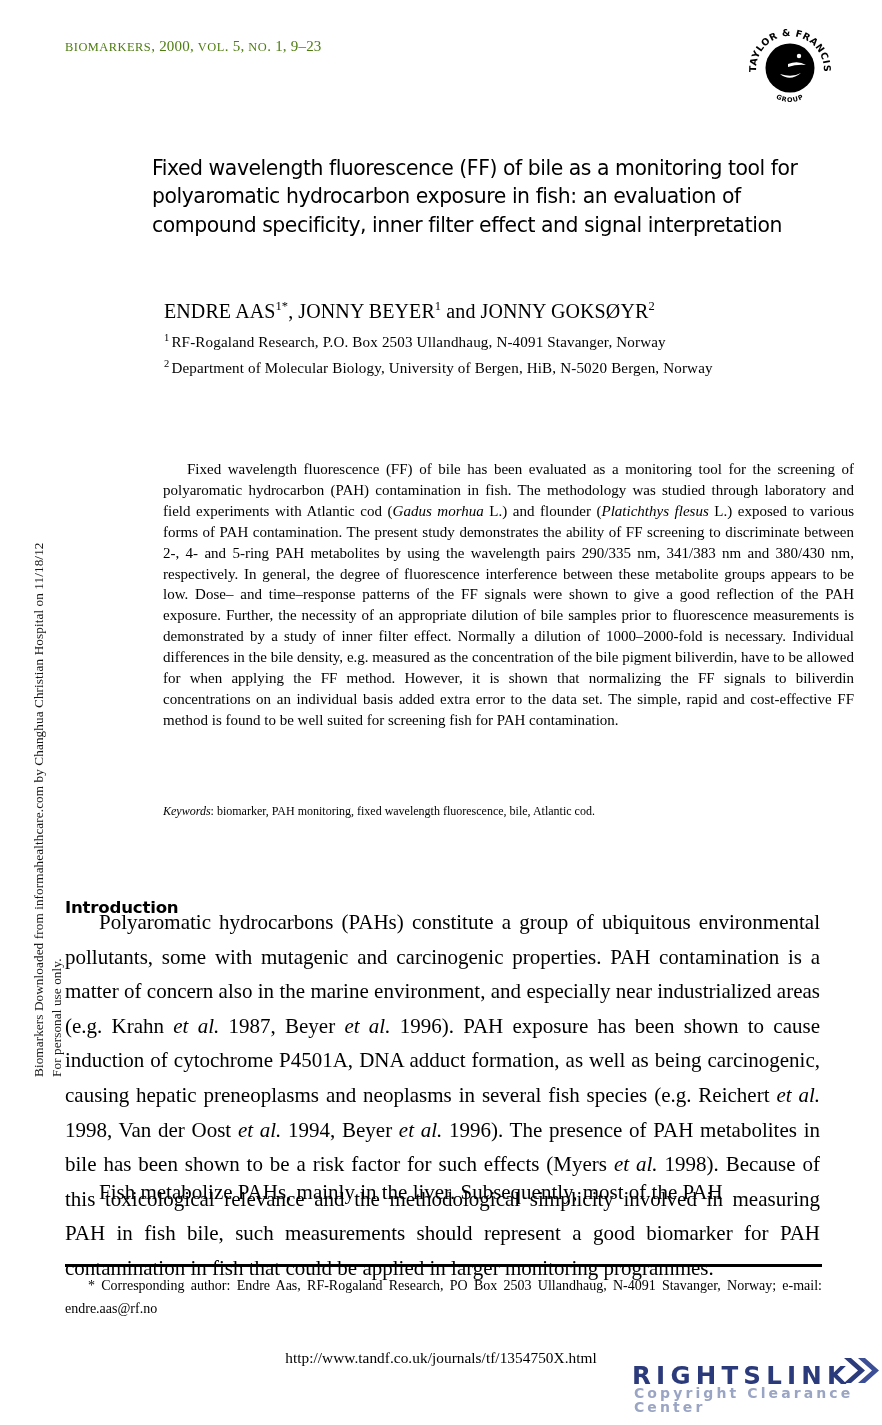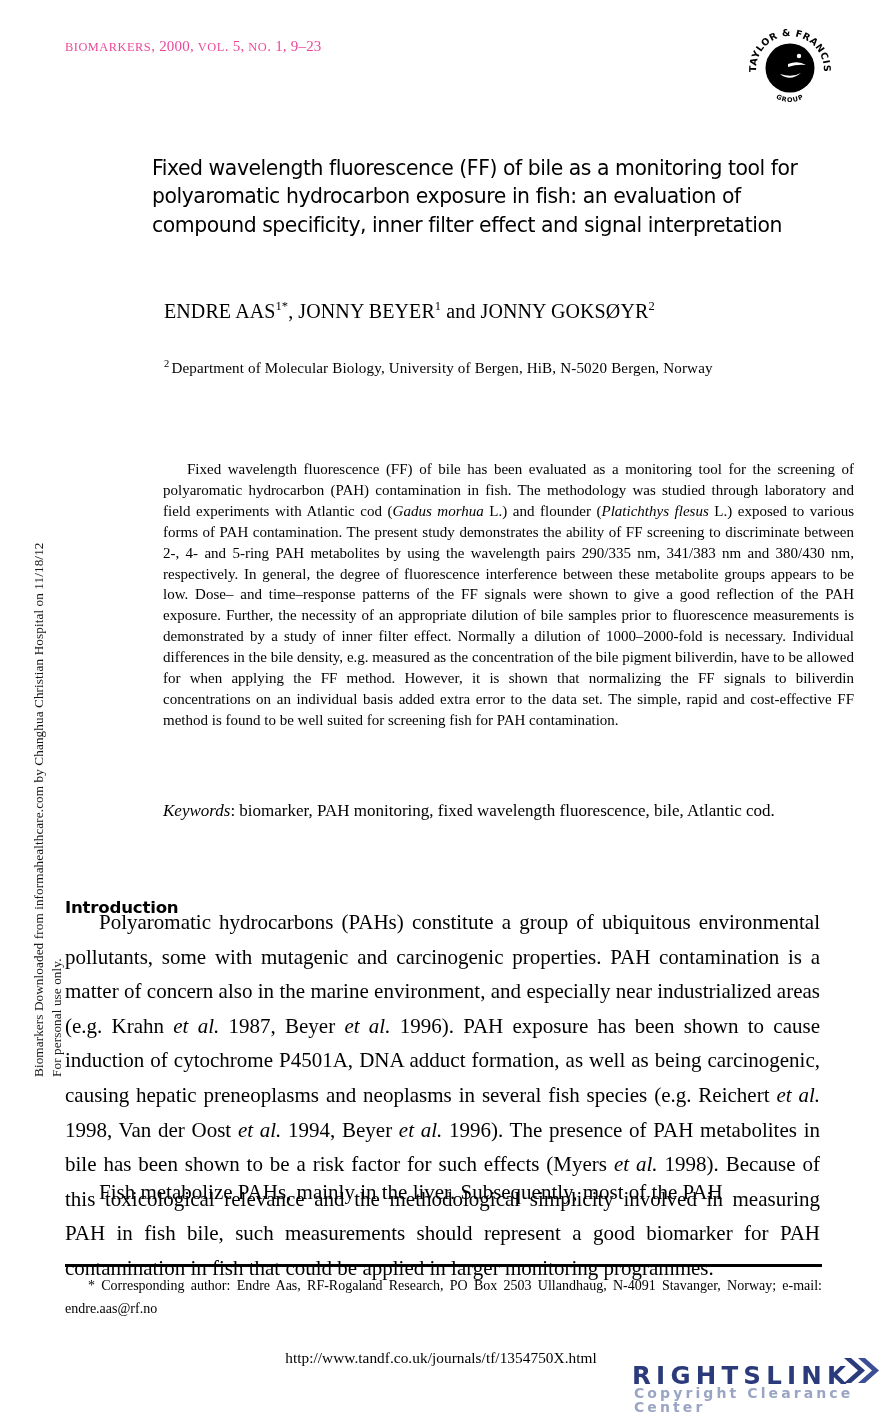--- a/index.html
+++ b/index.html
@@ -46,21 +46,21 @@
     top: 1077px;
   }
 
   
   .journal-line {
     position: absolute;
     left: 65px;
     top: 38px;
     font-family: "Liberation Serif", serif;
     font-size: 15px;
-    color: #ec4899;
+    color: #4d7c0f;
     letter-spacing: 0.2px;
   }
   .jl-sc {
     font-size: 12.4px;
     letter-spacing: 0.5px;
   }
 
   
   .tf-logo {
     position: absolute;
@@ -137,21 +137,21 @@
     hyphens: none;
   }
   .abstract i { font-style: italic; }
 
   .keywords {
     position: absolute;
     left: 163px;
     top: 801px;
     width: 691px;
     font-family: "Liberation Serif", serif;
-    font-size: 17px;
+    font-size: 12px;
     line-height: 20.9px;
   }
   .keywords .kw-label { font-style: italic; }
 
   
   .section-head {
     position: absolute;
     left: 65px;
     top: 884px;
     font-family: "DejaVu Sans", sans-serif;
@@ -272,20 +272,21 @@
       <path d="M 32,50 Q 42,58 53,49 Q 44,54 32,50 Z" fill="#fff"></path>
       <path d="M 40,40 Q 50,36 58,41 Q 49,40 40,43 Z" fill="#fff"></path>
       <circle cx="51" cy="32" r="2.2" fill="#fff"></circle>
     </svg>
   </div>
 
   <h1 class="title">Fixed wavelength fluorescence (FF) of bile as a monitoring tool for polyaromatic hydrocarbon exposure in fish: an evaluation of compound specificity, inner filter effect and signal interpretation</h1>
 
   <div class="authors"><span>ENDRE AAS</span><sup>1*</sup><span>, JONNY BEYER</span><sup>1</sup><span> and JONNY GOKSØYR</span><sup>2</sup></div>
 
+  <div class="affil affil-1"><sup>1</sup><span>RF-Rogaland Research, P.O. Box 2503 Ullandhaug, N-4091 Stavanger, Norway</span></div>
 
   <div class="affil affil-2"><sup>2</sup><span>Department of Molecular Biology, University of Bergen, HiB, N-5020 Bergen, Norway</span></div>
 
 
   <div class="abstract"><span>Fixed wavelength fluorescence (FF) of bile has been evaluated as a monitoring tool for the screening of polyaromatic hydrocarbon (PAH) contamination in fish. The methodology was studied through laboratory and field experiments with Atlantic cod (</span><i>Gadus morhua</i><span> L.) and flounder (</span><i>Platichthys flesus</i><span> L.) exposed to various forms of PAH contamination. The present study demonstrates the ability of FF screening to discriminate between 2-, 4- and 5-ring PAH metabolites by using the wavelength pairs 290/335 nm, 341/383 nm and 380/430 nm, respectively. In general, the degree of fluorescence interference between these metabolite groups appears to be low. Dose– and time–response patterns of the FF signals were shown to give a good reflection of the PAH exposure. Further, the necessity of an appropriate dilution of bile samples prior to fluorescence measurements is demonstrated by a study of inner filter effect. Normally a dilution of 1000–2000-fold is necessary. Individual differences in the bile density, e.g. measured as the concentration of the bile pigment biliverdin, have to be allowed for when applying the FF method. However, it is shown that normalizing the FF signals to biliverdin concentrations on an individual basis added extra error to the data set. The simple, rapid and cost-effective FF method is found to be well suited for screening fish for PAH contamination.</span></div>
 
   <div class="keywords"><span class="kw-label">Keywords</span><span>: </span><span>biomarker, PAH monitoring, fixed wavelength fluorescence, bile, Atlantic cod.</span></div>
 
   <h2 class="section-head">Introduction</h2>
 

